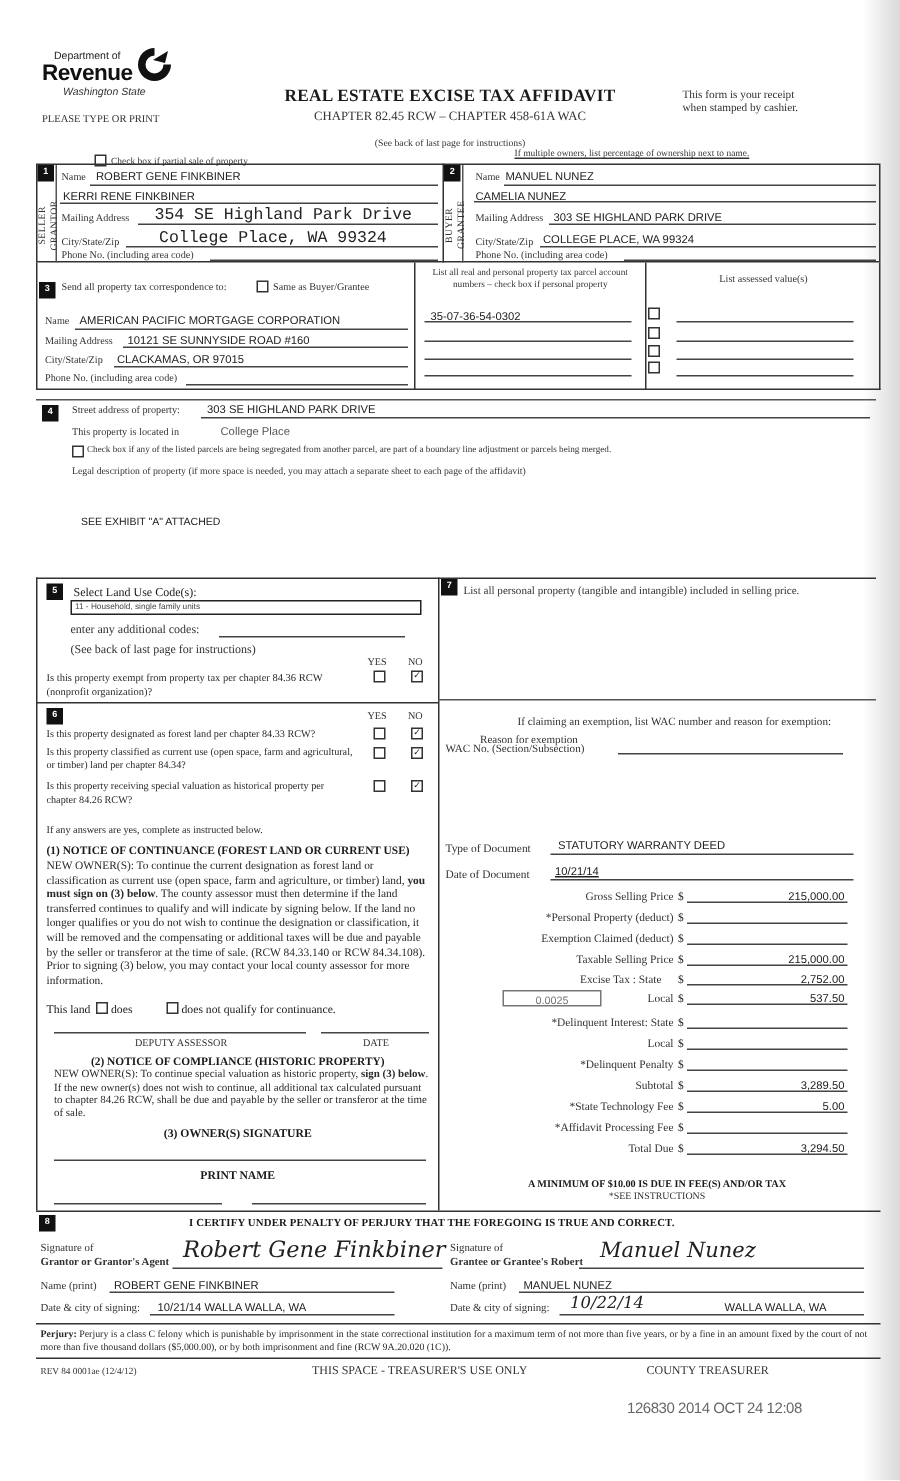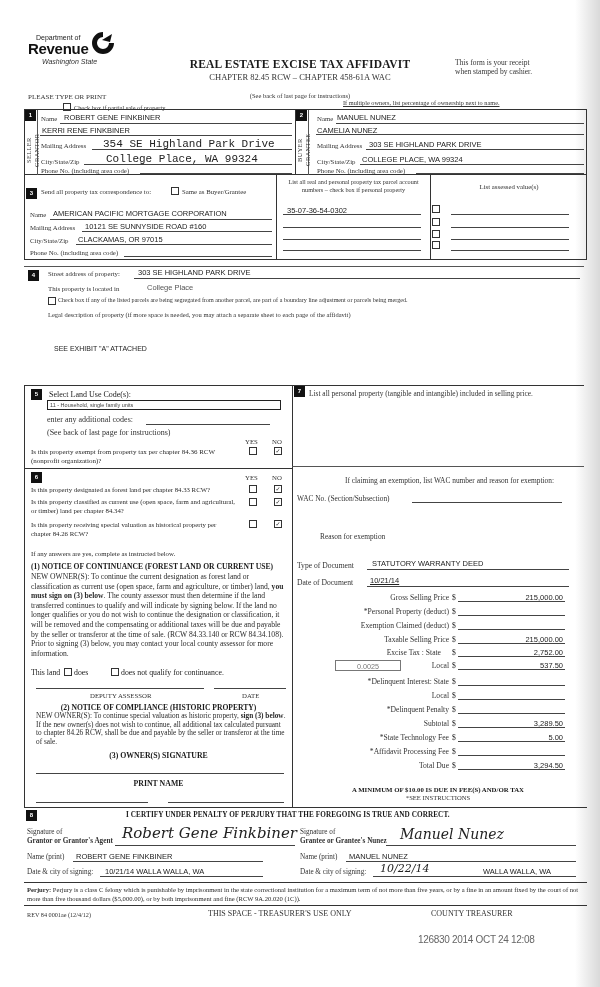--- a/index.html
+++ b/index.html
@@ -29,21 +29,21 @@
 
   <div class="abs" style="left:28px;top:30px;width:110px;height:40px;">
     <div class="abs sans" style="left:8px;top:4px;font-size:7px;color:#222;">Department of</div>
     <div class="abs sans b" style="left:0;top:10px;font-size:15px;color:#111;letter-spacing:-0.3px;">Revenue</div>
     <div class="abs sans" style="left:14px;top:28px;font-size:7px;font-style:italic;color:#333;">Washington State</div>
     <svg class="abs" style="left:62px;top:0;" width="26" height="26" viewBox="0 0 26 26">
       <path d="M13 2 A11 11 0 1 0 24 13 L19 13 A6 6 0 1 1 13 7 Z" fill="#111"></path>
       <path d="M12 10 L22 4 L20 12 Z" fill="#111"></path>
     </svg>
   </div>
-  <div class="abs lbl" style="left:28px;top:75px;font-size:7px;margin-top:18px;">PLEASE TYPE OR PRINT</div>
+  <div class="abs lbl" style="left:28px;top:75px;font-size:7px;">PLEASE TYPE OR PRINT</div>
 
   <div class="abs b center" style="left:150px;top:58px;width:300px;font-size:11.5px;letter-spacing:0.2px;">REAL ESTATE EXCISE TAX AFFIDAVIT</div>
   <div class="abs center" style="left:150px;top:72px;width:300px;font-size:8.5px;color:#333;">CHAPTER 82.45 RCW – CHAPTER 458-61A WAC</div>
   <div class="abs center" style="left:200px;top:92px;width:200px;font-size:6.5px;color:#333;">(See back of last page for instructions)</div>
   <div class="abs" style="left:455px;top:58px;font-size:7.5px;color:#333;">This form is your receipt</div>
   <div class="abs" style="left:455px;top:67px;font-size:7.5px;color:#333;">when stamped by cashier.</div>
 
   <div class="cb" style="left:63px;top:103px;"></div>
   <div class="abs lbl" style="left:74px;top:104px;font-size:6.3px;">Check box if partial sale of property</div>
   <div class="abs lbl" style="left:343px;top:99px;font-size:6.3px;text-decoration:underline;">If multiple owners, list percentage of ownership next to name.</div>
@@ -213,21 +213,21 @@
   <div class="line" style="left:36px;top:802px;width:112px;"></div>
   <div class="line" style="left:168px;top:802px;width:116px;"></div>
 
   <div class="numbox" style="left:294px;top:386px;">7</div>
   <div class="abs" style="left:309px;top:388px;width:260px;font-size:7.4px;line-height:12px;color:#333;">List all  personal property (tangible and intangible) included in selling price.</div>
   <div class="abs" style="left:292px;top:466px;width:292px;border-top:0.8px solid #555;"></div>
 
   <div class="abs" style="left:297px;top:476px;font-size:7.4px;color:#333;padding-left:48px;">If claiming an exemption, list WAC number and reason for exemption:</div>
   <div class="abs" style="left:297px;top:494px;font-size:7.4px;color:#333;">WAC No. (Section/Subsection)</div>
   <div class="line" style="left:412px;top:502px;width:150px;"></div>
-  <div class="abs" style="left:297px;top:532px;font-size:7.4px;color:#333;padding-left:23px;">Reason for exemption</div>
+  <div class="abs" style="left:297px;top:488px;font-size:7.4px;color:#333;padding-left:23px;">Reason for exemption</div>
 
   <div class="abs" style="left:297px;top:561px;font-size:7.6px;color:#333;">Type of Document</div>
   <div class="line" style="left:367px;top:569px;width:202px;"></div>
   <div class="abs fill" style="left:372px;top:559px;">STATUTORY WARRANTY DEED</div>
 
   <div class="abs" style="left:297px;top:578px;font-size:7.6px;color:#333;">Date of Document</div>
   <div class="line" style="left:367px;top:586px;width:202px;"></div>
   <div class="abs fill" style="left:370px;top:576px;text-decoration:underline;">10/21/14</div>
 
   <div>
@@ -300,21 +300,21 @@
   <div class="abs" style="left:24px;top:807px;width:563px;border-top:1px solid #333;"></div>
   <div class="numbox" style="left:26px;top:810px;">8</div>
   <div class="abs b" style="left:126px;top:811px;font-size:7.2px;letter-spacing:0.1px;">I CERTIFY UNDER PENALTY OF PERJURY THAT THE FOREGOING IS TRUE AND CORRECT.</div>
 
   <div class="abs lbl" style="left:27px;top:828px;font-size:7.2px;">Signature of</div>
   <div class="abs lbl b" style="left:27px;top:837px;font-size:7.2px;">Grantor or Grantor's Agent</div>
   <div class="line" style="left:115px;top:845px;width:180px;"></div>
   <div class="abs sig" style="left:122px;top:824px;font-size:15px;">Robert Gene Finkbiner</div>
 
   <div class="abs lbl" style="left:300px;top:828px;font-size:7.2px;">Signature of</div>
-  <div class="abs lbl b" style="left:300px;top:837px;font-size:7.2px;">Grantee or Grantee's Nunez</div>
+  <div class="abs lbl b" style="left:300px;top:837px;font-size:7.2px;">Grantee or Grantee's Robert</div>
   <div class="line" style="left:386px;top:845px;width:190px;"></div>
   <div class="abs sig" style="left:400px;top:826px;font-size:14px;">Manuel Nunez</div>
 
   <div class="abs lbl" style="left:27px;top:853px;font-size:7.2px;">Name (print)</div>
   <div class="line" style="left:73px;top:861px;width:190px;"></div>
   <div class="abs fill" style="left:76px;top:852px;">ROBERT GENE FINKBINER</div>
 
   <div class="abs lbl" style="left:300px;top:853px;font-size:7.2px;">Name (print)</div>
   <div class="line" style="left:346px;top:861px;width:230px;"></div>
   <div class="abs fill" style="left:349px;top:852px;">MANUEL NUNEZ</div>

